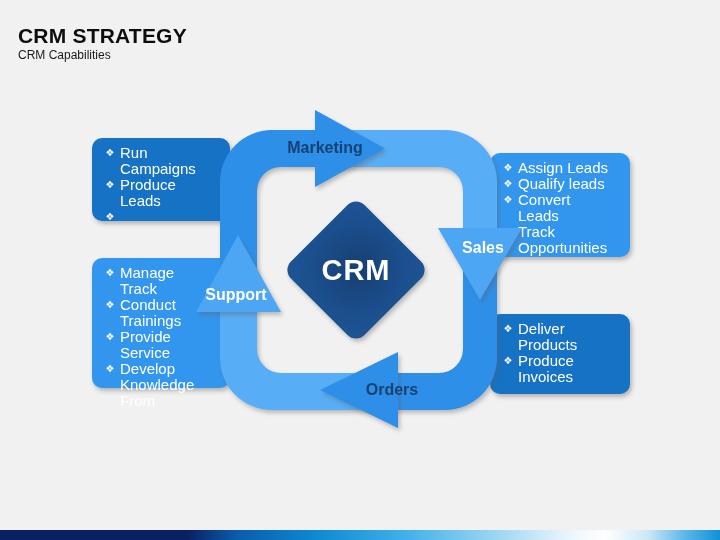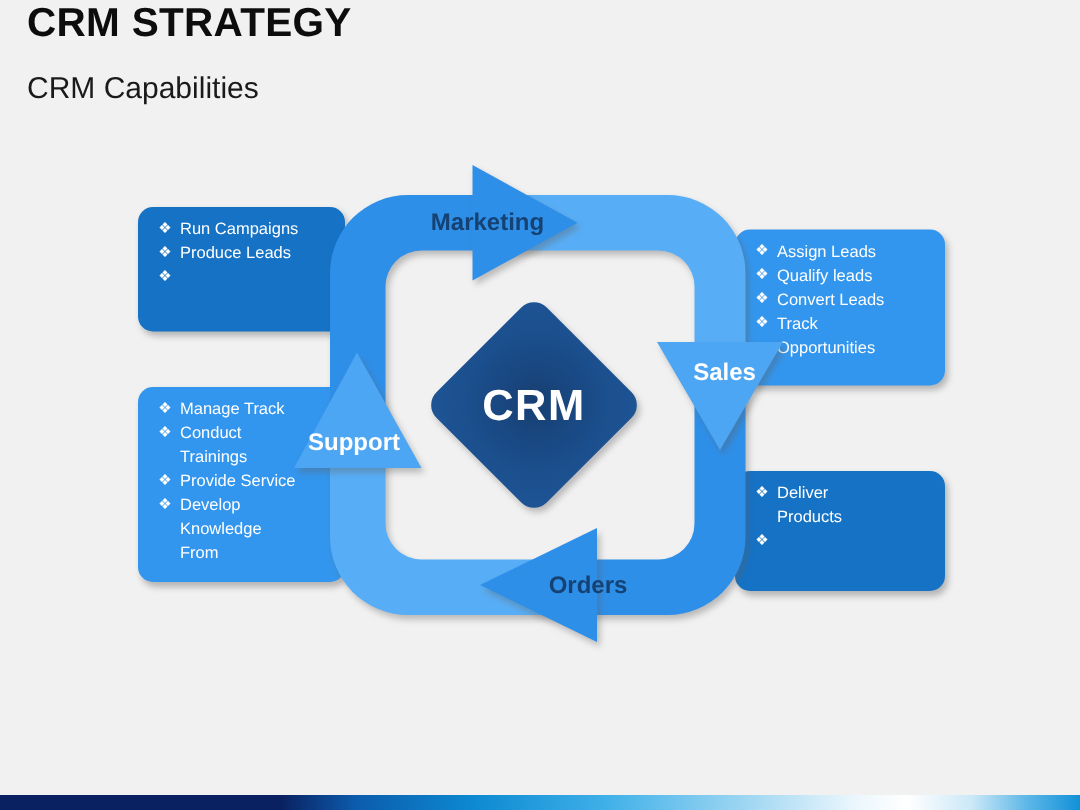--- a/index.html
+++ b/index.html
@@ -2,45 +2,45 @@
 <html><head>
 <meta charset="utf-8">
 <style>
   html,body { margin:0; padding:0; }
   body { font-family: "Liberation Sans", sans-serif; }
   .slide {
     position:relative; width:720px; height:540px;
     background:#f1f1f2; overflow:hidden;
   }
   .title {
-    position:absolute; left:18px; top:0; margin:0;
-    font-size:27px; font-weight:bold; color:#0d0d0d; letter-spacing:.2px;
+    position:absolute; left:18px; top:24px; margin:0;
+    font-size:21px; font-weight:bold; color:#0d0d0d; letter-spacing:.2px;
   }
   .subtitle {
     position:absolute; left:18px; top:48px; margin:0;
-    font-size:20px; font-weight:normal; color:#1a1a1a;
+    font-size:12px; font-weight:normal; color:#1a1a1a;
   }
   .cap-box {
     position:absolute; border-radius:10px; color:#fff;
     padding:7px 6px 6px 8px; box-sizing:border-box;
     box-shadow:2px 3px 4px rgba(90,90,90,.40);
   }
   .cap-box.dark   { background:#1572C5; }
   .cap-box.bright { background:#3396EE; }
   .box-tl { left:92px;  top:138px; width:138px; height:83px;  }
   .box-tr { left:490px; top:153px; width:140px; height:104px; }
   .box-bl { left:92px;  top:258px; width:138px; height:130px; }
   .box-br { left:490px; top:314px; width:140px; height:80px;  }
   .cap-item { display:flex; align-items:flex-start; }
   .bullet {
     flex:0 0 20px; width:20px; text-align:center;
     font-size:10px; line-height:16px; color:#fff;
   }
   .cap-text {
-    flex:1; font-size:11px; line-height:16px; color:#fff;
+    flex:1; font-size:15px; line-height:16px; color:#fff;
     white-space:pre-line; max-width:95px;
   }
   .diagram-svg { position:absolute; left:0; top:0; width:720px; height:540px; }
   .shadowed { filter:drop-shadow(2px 3px 2px rgba(95,95,95,.38)); }
   .arrow-label { font-size:16px; font-weight:bold; }
   .crm-label { font-size:29px; font-weight:bold; letter-spacing:1px; }
   svg text { font-family:"Liberation Sans", sans-serif; }
   .footer-bar {
     position:absolute; left:0; bottom:0; width:720px; height:10px;
     background:linear-gradient(90deg,
@@ -120,20 +120,22 @@
 
   <div class="cap-box dark box-br">
     <div>
         <div class="cap-item">
         <span class="bullet">❖</span>
         <span class="cap-text">Deliver
 Products</span>
       </div>
         <div class="cap-item">
         <span class="bullet">❖</span>
+        <span class="cap-text">Produce
+Invoices</span>
       </div>
       </div>
   </div>
 
   <svg class="diagram-svg" viewBox="0 0 720 540">
     <defs>
       <radialGradient id="dg" cx="50%" cy="48%" r="65%">
         <stop offset="0%" stop-color="#173F72"></stop>
         <stop offset="70%" stop-color="#1B4F8E"></stop>
         <stop offset="100%" stop-color="#1E5494"></stop>

